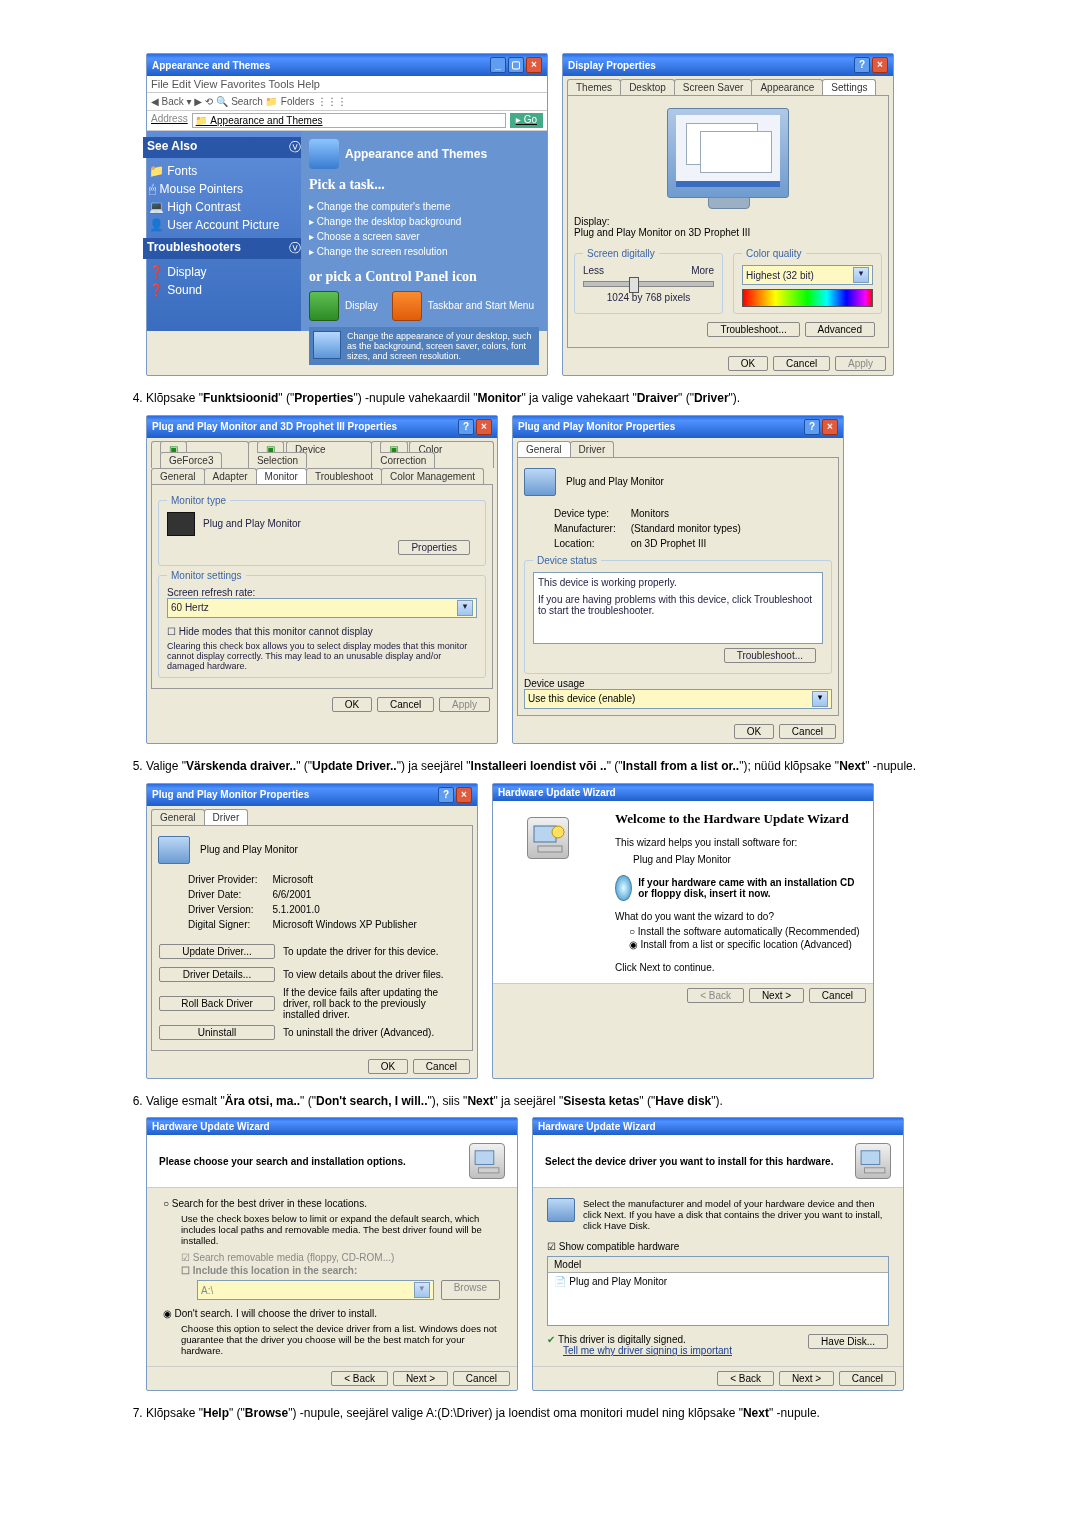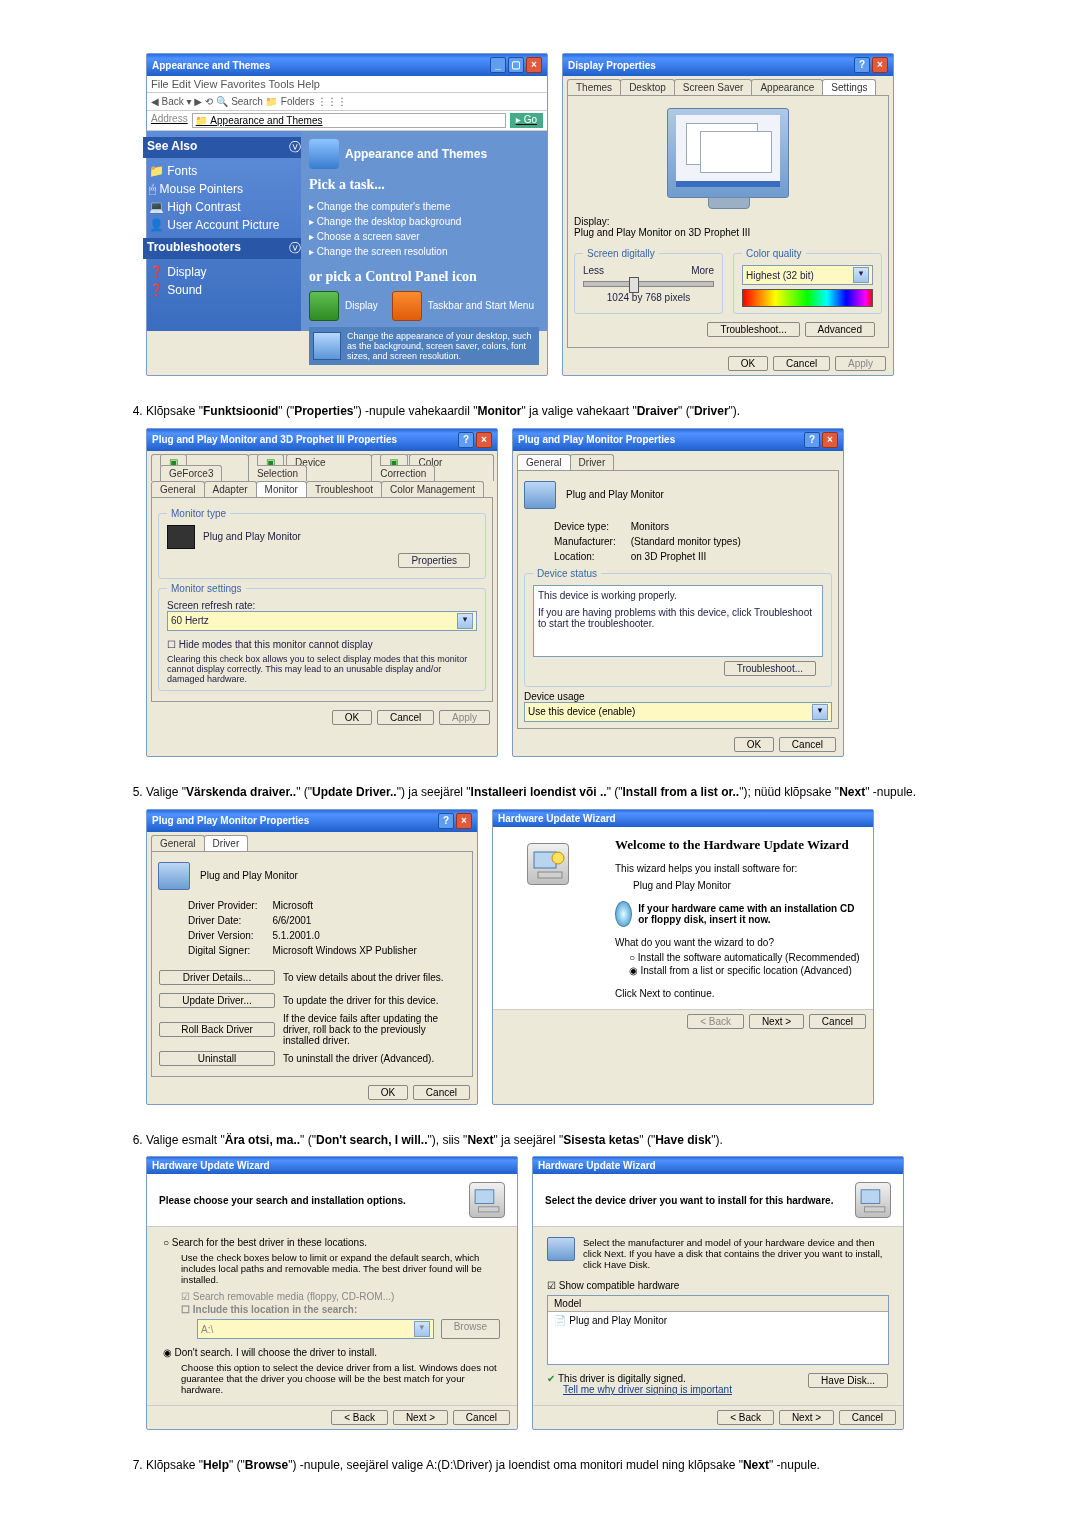--- a/index.html
+++ b/index.html
@@ -16,21 +16,21 @@
     margin: 0;
     padding-left: 26px;
   }
   li {
     margin-bottom: 4px;
     line-height: 1.4;
   }
   .figrow {
     display: flex;
     gap: 14px;
-    margin: 8px 0 27px 26px;
+    margin: 8px 0 14px 26px;
   }
   .panel {
     border: 1px solid #7c9cc5;
     border-radius: 2px;
     background: #ece9d8;
     font-family: Tahoma, sans-serif;
     font-size: 10px;
     color: #000;
     position: relative;
     flex: 0 0 auto;
@@ -135,21 +135,21 @@
         <h3>Pick a task...</h3>
         <div class="tk">▸ <span>Change the computer's theme</span></div>
         <div class="tk">▸ <span>Change the desktop background</span></div>
         <div class="tk">▸ <span>Choose a screen saver</span></div>
         <div class="tk">▸ <span>Change the screen resolution</span></div>
         <h3 style="margin-top:10px;">or pick a Control Panel icon</h3>
         <div style="display:flex;gap:14px;margin:4px 0;">
           <span><span class="cp-icon b"></span><span>Display</span></span>
           <span><span class="cp-icon"></span><span>Taskbar and Start Menu</span></span>
         </div>
-        <div style="display:flex;background:#5080bd;padding:4px;margin-top:6px;align-items:center;">
+        <div style="display:flex;background:#5080bd;padding:4px;margin-top:6px;align-items:flex-start;">
           <span style="width:26px;height:26px;background:linear-gradient(#b6d8ff,#5a96d7);border:1px solid #2d5a9a;margin-right:6px;flex:0 0 auto;"></span>
           <span style="font-size:9px;">Change the appearance of your desktop, such as the background, screen saver, colors, font sizes, and screen resolution.</span>
         </div>
       </div>
     </div>
   </div>
 
   <div class="panel" style="width:330px;">
     <div class="tb">
         <span>Display Properties</span>
@@ -342,26 +342,26 @@
             </tr>
         <tr>
               <td style="padding:2px 14px 2px 0;">Digital Signer:</td>
               <td>Microsoft Windows XP Publisher</td>
             </tr>
       </tbody>
         </table>
       <table style="font-size:10px;margin-top:8px;border-collapse:collapse;width:100%;">
         <tbody>
             <tr>
+              <td style="padding:4px 6px 4px 0;"><span class="btn" style="width:90px;text-align:center;display:inline-block;">Update Driver...</span></td>
+              <td>To update the driver for this device.</td>
+            </tr>
+        <tr>
               <td style="width:100px;padding:4px 6px 4px 0;"><span class="btn" style="width:90px;text-align:center;display:inline-block;">Driver Details...</span></td>
               <td>To view details about the driver files.</td>
-            </tr>
-        <tr>
-              <td style="padding:4px 6px 4px 0;"><span class="btn" style="width:90px;text-align:center;display:inline-block;">Update Driver...</span></td>
-              <td>To update the driver for this device.</td>
             </tr>
         <tr>
               <td style="padding:4px 6px 4px 0;"><span class="btn" style="width:90px;text-align:center;display:inline-block;">Roll Back Driver</span></td>
               <td>If the device fails after updating the driver, roll back to the previously installed driver.</td>
             </tr>
         <tr>
               <td style="padding:4px 6px 4px 0;"><span class="btn" style="width:90px;text-align:center;display:inline-block;">Uninstall</span></td>
               <td>To uninstall the driver (Advanced).</td>
             </tr>
       </tbody>

